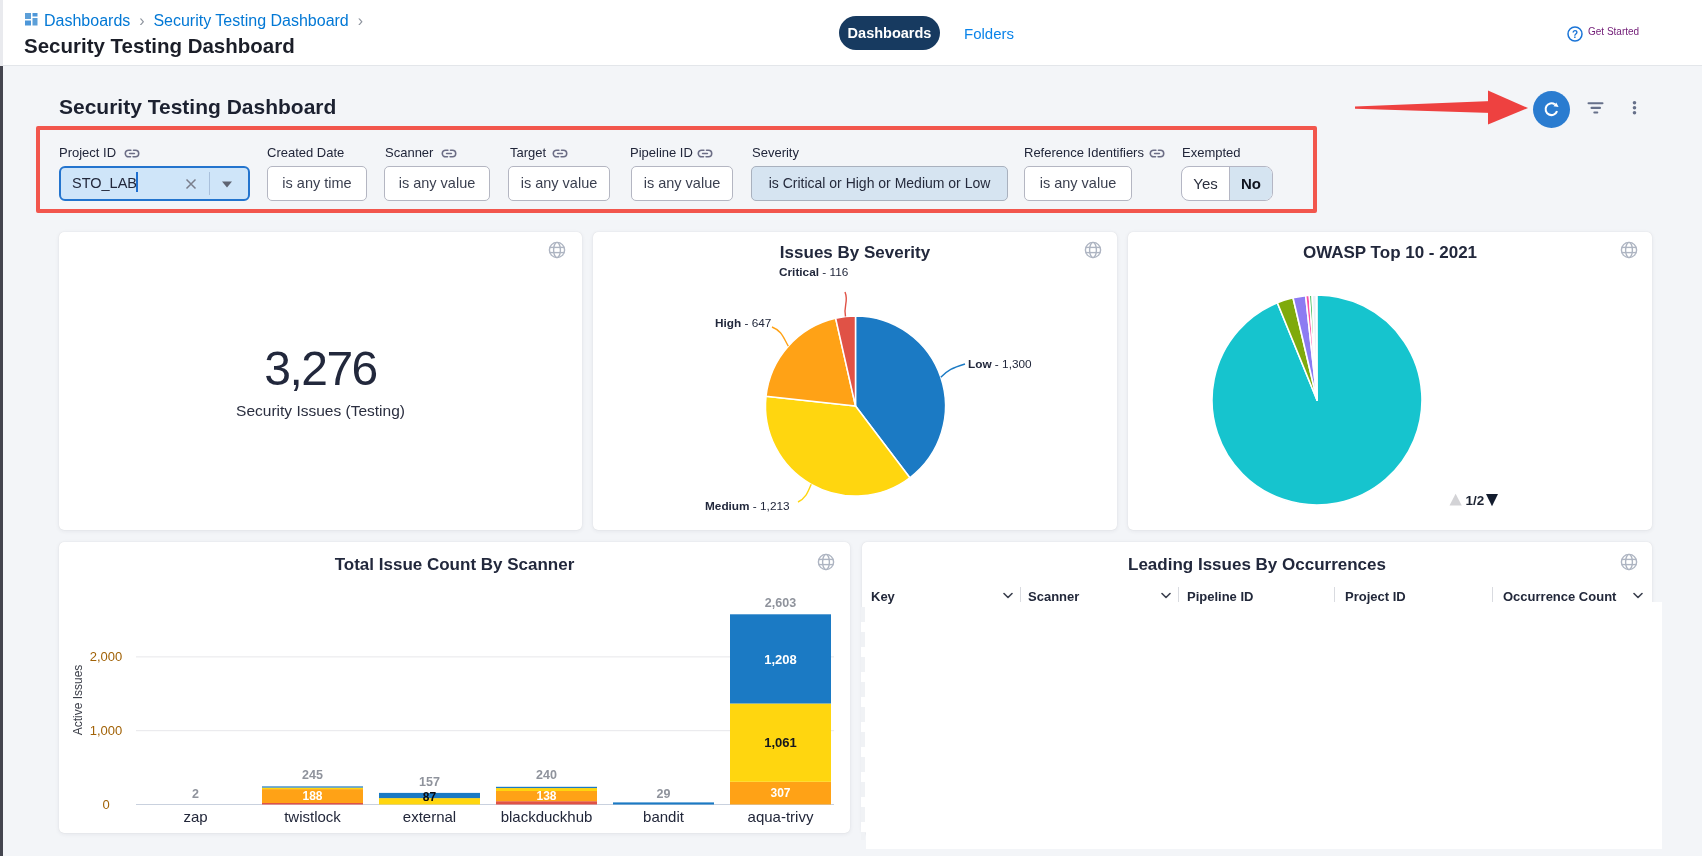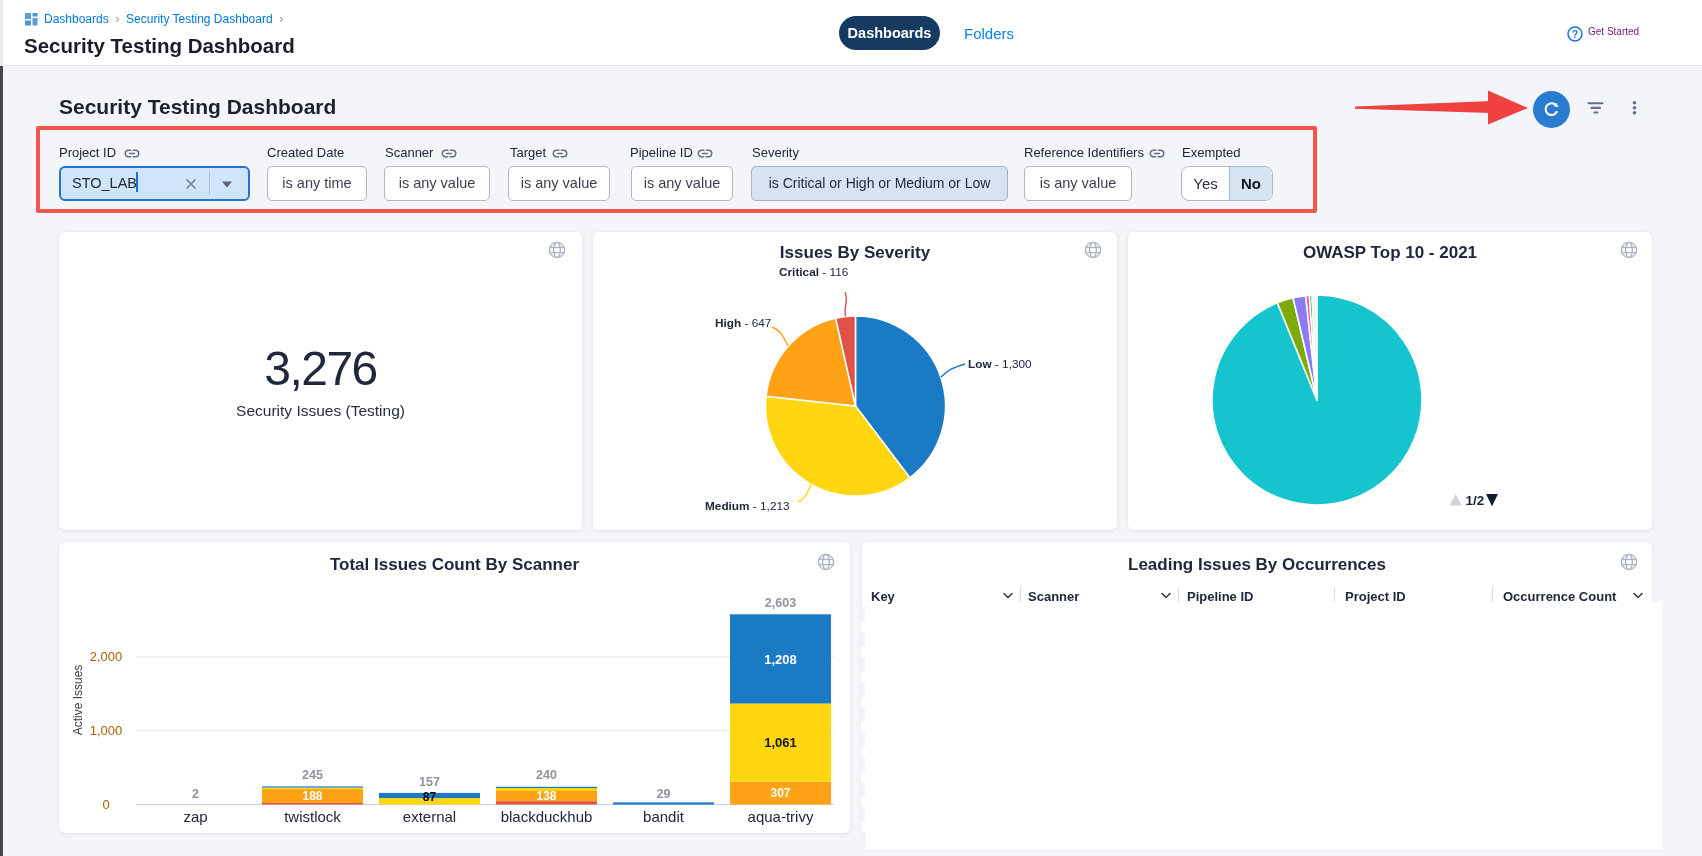--- a/index.html
+++ b/index.html
@@ -26,21 +26,21 @@
 <div class="abs" style="left:0;top:0;width:1702px;height:66px;background:#fff;border-bottom:1px solid #E3E6EA;"></div>
 <div class="abs" style="left:0;top:0;width:3px;height:66px;background:#E9EAEE;"></div>
 <div class="abs" style="left:0;top:66px;width:3px;height:790px;background:#44454F;"></div>
 
 <svg class="abs" style="left:25px;top:13px;" width="13" height="13">
   <rect x="0" y="0" width="6" height="6" fill="#5C9FD8"></rect>
   <rect x="0" y="7.5" width="6" height="5" fill="#4D97D9"></rect>
   <rect x="7.5" y="0" width="5" height="3.5" fill="#4D97D9"></rect>
   <rect x="7.5" y="5" width="5" height="7.5" fill="#5C9FD8"></rect>
 </svg>
-<div class="abs" style="left:44px;top:12px;font-size:12px;color:#0278D5;">Dashboards&nbsp;&nbsp;<span style="color:#8F959F;">›</span>&nbsp;&nbsp;Security Testing Dashboard&nbsp;&nbsp;<span style="color:#8F959F;">›</span></div>
+<div class="abs" style="left:44px;top:12px;font-size:16px;color:#0278D5;">Dashboards&nbsp;&nbsp;<span style="color:#8F959F;">›</span>&nbsp;&nbsp;Security Testing Dashboard&nbsp;&nbsp;<span style="color:#8F959F;">›</span></div>
 <div class="abs" style="left:24px;top:34px;font-size:20.5px;font-weight:700;color:#1B1E28;">Security Testing Dashboard</div>
 
 <div class="abs" style="left:839px;top:16px;width:101px;height:34px;background:#173A60;border-radius:17px;color:#fff;font-size:14.5px;font-weight:700;text-align:center;line-height:34px;">Dashboards</div>
 <div class="abs" style="left:964px;top:25px;font-size:15px;color:#0A84EA;">Folders</div>
 
 <svg class="abs" style="left:1567px;top:26px;" width="16" height="16" viewBox="0 0 16 16">
   <circle cx="8" cy="8" r="7" fill="none" stroke="#1A74D7" stroke-width="1.5"></circle>
   <text x="8" y="11.5" text-anchor="middle" font-size="10" font-weight="700" fill="#1A74D7" font-family="Liberation Sans">?</text>
 </svg>
 <div class="abs" style="left:1588px;top:26px;font-size:10px;color:#701a75;">Get Started</div>
@@ -170,21 +170,21 @@
     <path d="M1317.0 400.0 L1312.05 295.12 A105 105 0 0 1 1316.27 295.00 Z" fill="#E9F0F8"></path>
   </g>
 </svg>
 <svg class="abs" style="left:1446px;top:491px;" width="58" height="18" viewBox="0 0 58 18">
   <polygon points="3.5,14.6 15.8,14.6 9.6,2.8" fill="#D3D3D6"></polygon>
   <text x="19.5" y="14.2" font-family="Liberation Sans" font-size="13.5" font-weight="700" fill="#1D2433">1/2</text>
   <polygon points="40,3 52,3 46,15.2" fill="#131C2E"></polygon>
 </svg>
 
 <div class="card" style="left:59px;top:542px;width:791px;height:291px;"></div>
-<div class="ctitle" style="left:59px;top:555px;width:791px;">Total Issues Count By Scanner</div>
+<div class="ctitle" style="left:59px;top:555px;width:791px;">Total Issue Count By Scanner</div>
 <div class="abs" style="left:33px;top:693px;width:90px;transform:rotate(-90deg);transform-origin:center;font-size:12px;color:#3C3F49;text-align:center;">Active Issues</div>
 <svg class="abs" style="left:59px;top:542px;" width="791" height="291" viewBox="59 542 791 291">
   <line x1="136" y1="656.9" x2="834" y2="656.9" stroke="#E7E7EA" stroke-width="1"></line>
   <line x1="136" y1="730.7" x2="834" y2="730.7" stroke="#E7E7EA" stroke-width="1"></line>
   <line x1="136" y1="804.5" x2="834" y2="804.5" stroke="#C9D1DE" stroke-width="1"></line>
 
   <g>
     <rect x="262" y="803" width="101" height="1.5" fill="#E05246"></rect>
     <rect x="262" y="789.1" width="101" height="13.9" fill="#FFA216"></rect>
     <rect x="262" y="787.6" width="101" height="1.5" fill="#FFD60F"></rect>

